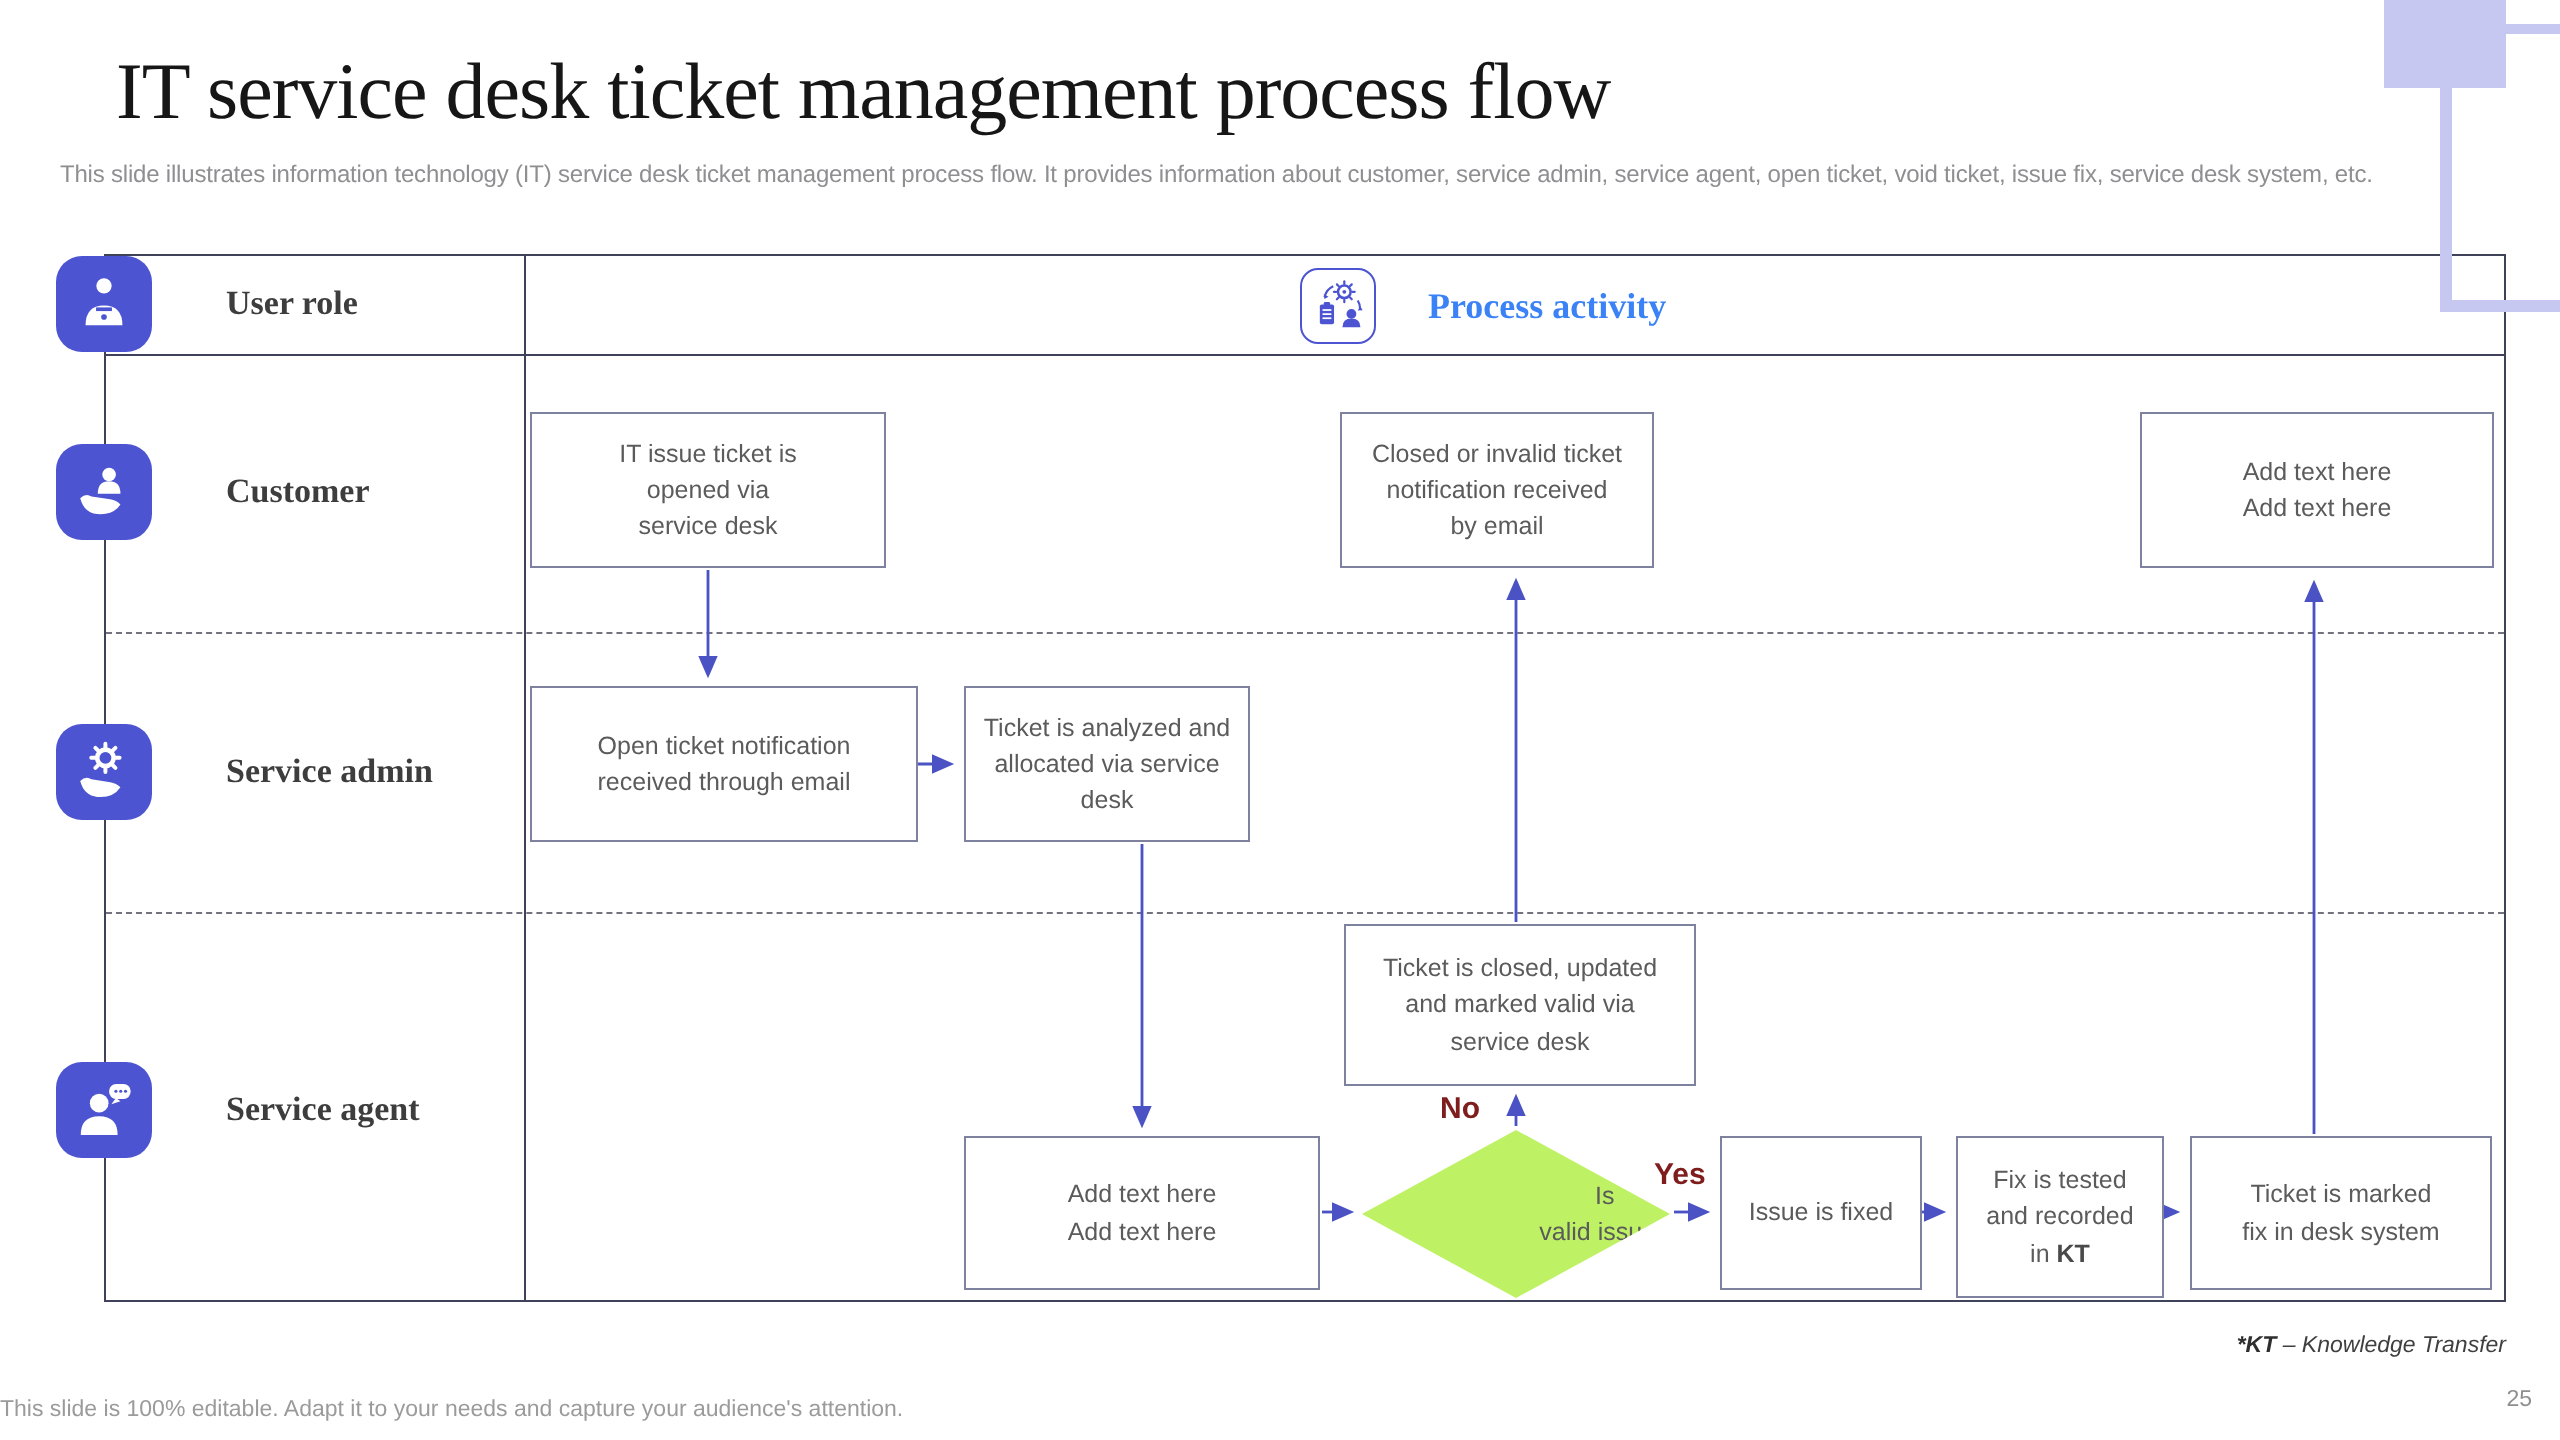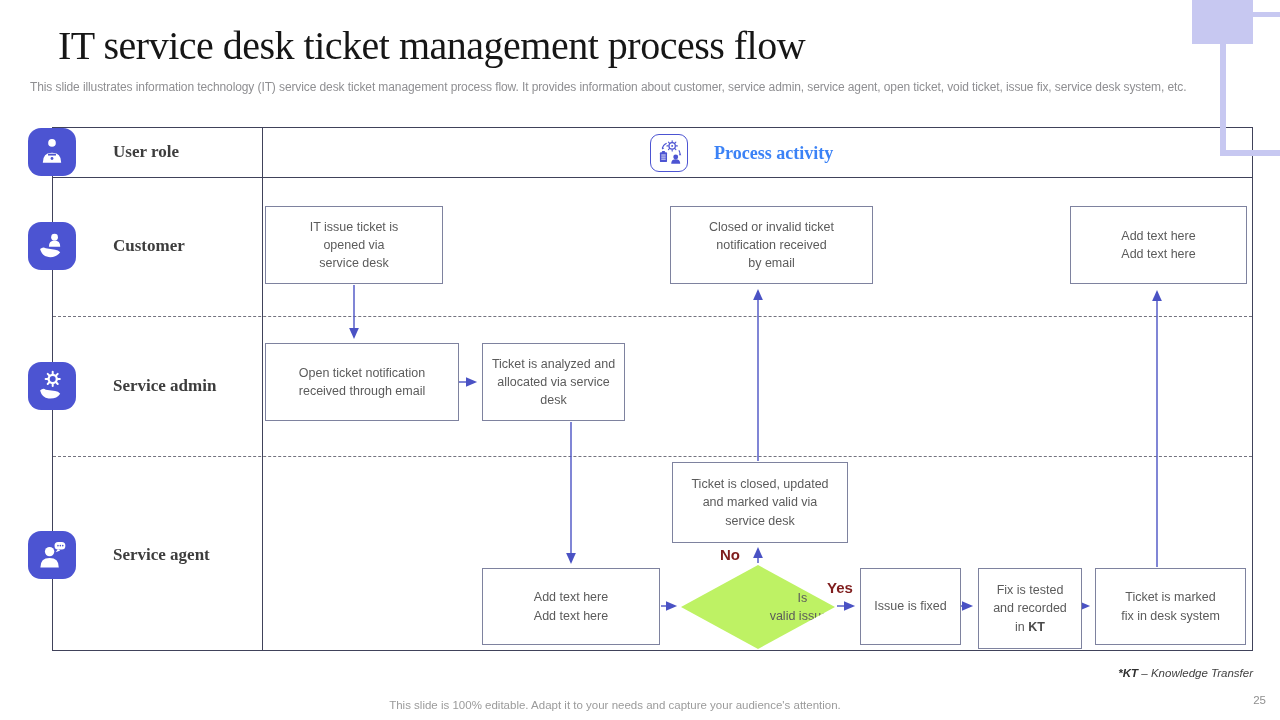--- a/index.html
+++ b/index.html
@@ -72,21 +72,21 @@
     position:absolute; z-index:5; font-size:15px; font-weight:700; color:#7f1d1d;
   }
   
   .arrows { position:absolute; left:0; top:0; width:1280px; height:720px; z-index:2; pointer-events:none; }
   
   .footnote {
     position:absolute; right:27px; top:667px; font-size:11.5px; color:#3f3f3f; z-index:3;font-style:italic;
   }
   .footnote b { color:#2e2e2e; }
   .footer-note {
-    position:absolute; left:0; top:699px; width:1230px; text-align:center;
+    position:absolute; left:0; top:699px; width:1230px; text-align:left;
     font-size:11.5px; color:#9b9b9b;
   }
   .page-number {
     position:absolute; right:14px; top:694px; font-size:11.5px; color:#8f8f8f;
   }
 </style>
 </head>
 <body>
 
 <div class="slide">
@@ -200,21 +200,21 @@
       <line x1="1083" y1="606" x2="1088" y2="606" marker-end="url(#ah)"></line>
       <line x1="1157" y1="567" x2="1157" y2="292" marker-end="url(#ah)"></line>
     </g>
   </svg>
 
   <div class="fbox" style="left:265px;top:206px;width:178px;height:78px">
     <div class="fbox-text">IT issue ticket is
 opened via
 service desk</div>
   </div>
-  <div class="fbox" style="left:670px;top:206px;width:203px;height:78px">
+  <div class="fbox" style="left:670px;top:206px;width:157px;height:78px">
     <div class="fbox-text">Closed or invalid ticket
 notification received
 by email</div>
   </div>
   <div class="fbox" style="left:1070px;top:206px;width:177px;height:78px">
     <div class="fbox-text">Add text here
 Add text here</div>
   </div>
 
   <div class="fbox" style="left:265px;top:343px;width:194px;height:78px">

